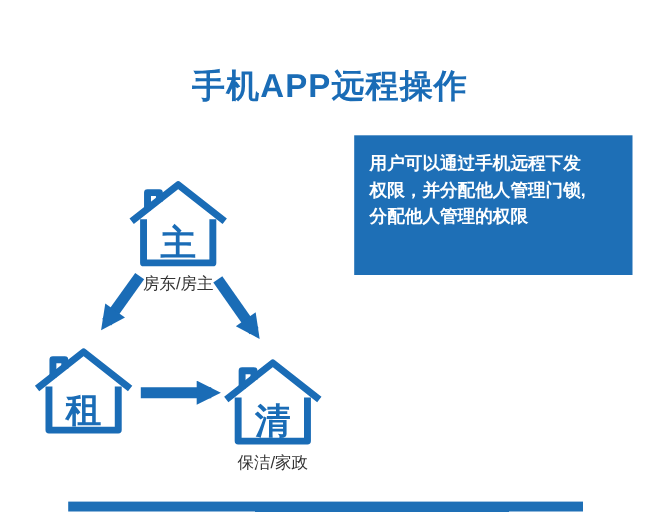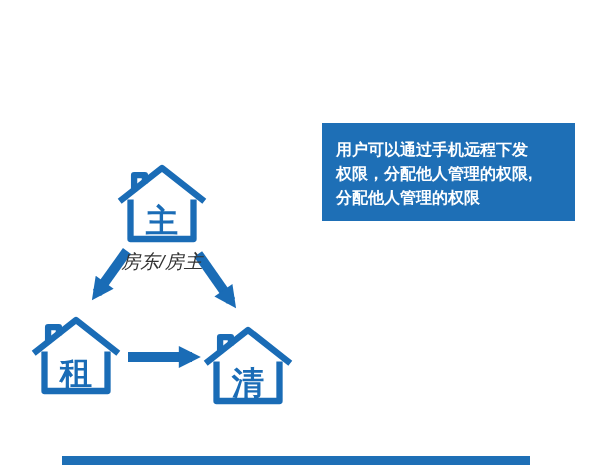--- a/index.html
+++ b/index.html
@@ -14,21 +14,21 @@
   .title {
     position: absolute; top: 58px; left: 0; width: 100%;
     text-align: center;
     font-size: 30px; font-weight: bold;
     letter-spacing: 1px;
     color: var(--accent);
   }
 
   .info-box {
     position: absolute; left: 322px; top: 123px;
-    width: 253px; height: 98px;
+    width: 253px; height: 127px;
     background: var(--box-bg);
     color: #ffffff;
     padding: 15px 14px;
     font-size: 16px; font-weight: bold;
     line-height: 24px;
   }
 
   .arrows { position: absolute; left: 0; top: 0; pointer-events: none; }
   .arrows line { stroke: var(--accent); stroke-width: 10; }
   .arrows marker path { fill: var(--accent); }
@@ -48,41 +48,41 @@
   .house text {
     fill: var(--accent);
     font-size: 36px;
     font-weight: bold;
     font-family: "Liberation Sans", "DejaVu Sans", sans-serif;
     text-anchor: middle;
   }
 
   .node-label {
     margin-top: 6px;
-    font-size: 19px;
+    font-size: 15px;
     color: var(--label-color);
     white-space: nowrap;
-    font-style: italic;
   }
 
   .bottom-bar {
     position: absolute; left: 62px; bottom: 0;
     width: 468px; height: 9px;
     background: var(--box-bg);
   }
 </style>
 </head>
 <body>
 
 <div class="canvas">
 
+  <h1 class="title">手机APP远程操作</h1>
 
   <div class="info-box">
     <div>用户可以通过手机远程下发</div>
-    <div>权限，分配他人管理的权限,</div>
+    <div>权限，并分配他人管理门锁,</div>
     <div>分配他人管理的权限</div>
   </div>
 
   <svg class="arrows" width="600" height="465" viewBox="0 0 600 465">
     <defs>
       <marker id="ah" viewBox="0 0 10 10" refX="6" refY="5" markerUnits="userSpaceOnUse" markerWidth="24" markerHeight="22" orient="auto-start-reverse">
         <path d="M0,0 L10,5 L0,10 Z"></path>
       </marker>
     </defs>
     <line x1="127" y1="251" x2="97" y2="293" marker-end="url(#ah)"></line>
@@ -109,17 +109,18 @@
     </svg>
   </div>
 
   <div class="node node-cleaner">
     <svg class="house" viewBox="0 0 100 88">
       <path d="M15,40 L15,84 L85,84 L85,40"></path>
       <path d="M3,42 L50,5 L97,42"></path>
       <path d="M19,31 L19,13 L31,13 L31,22"></path>
       <text x="50" y="76">清</text>
     </svg>
+    <div class="node-label">保洁/家政</div>
   </div>
 
   <div class="bottom-bar"></div>
 
 </div>
 
 </body></html>

